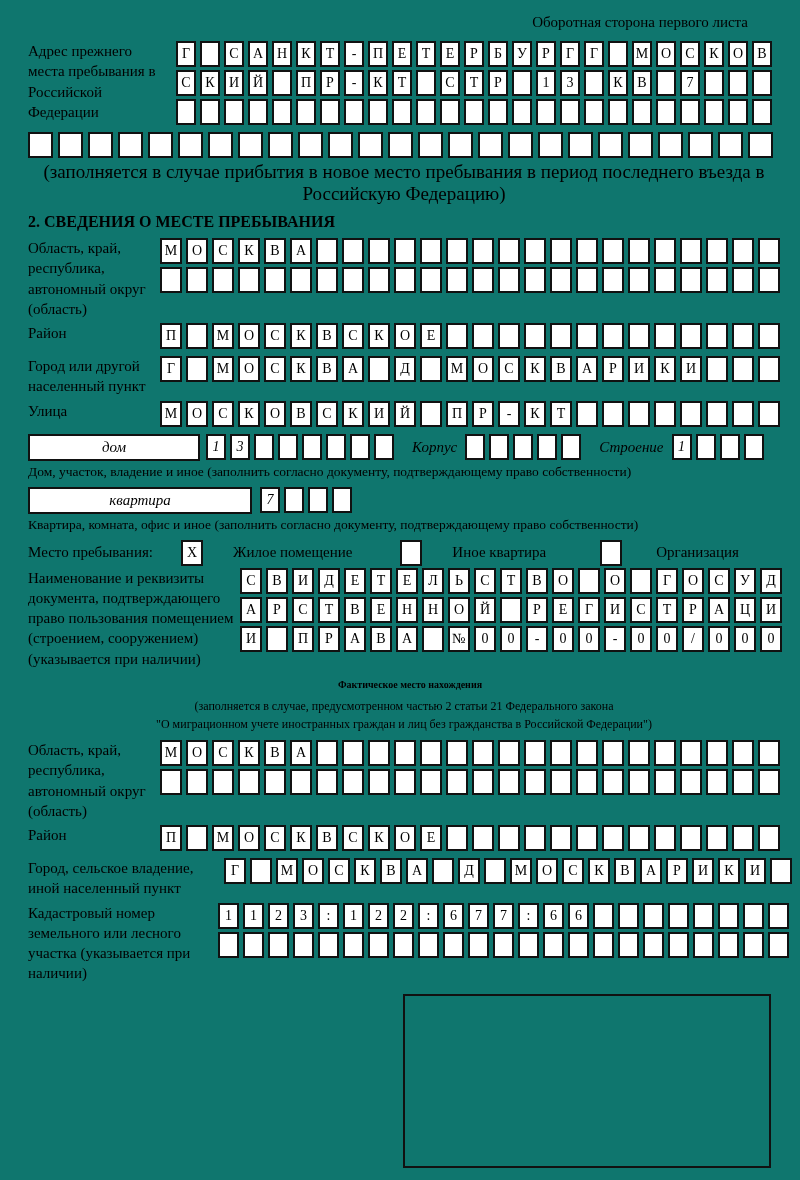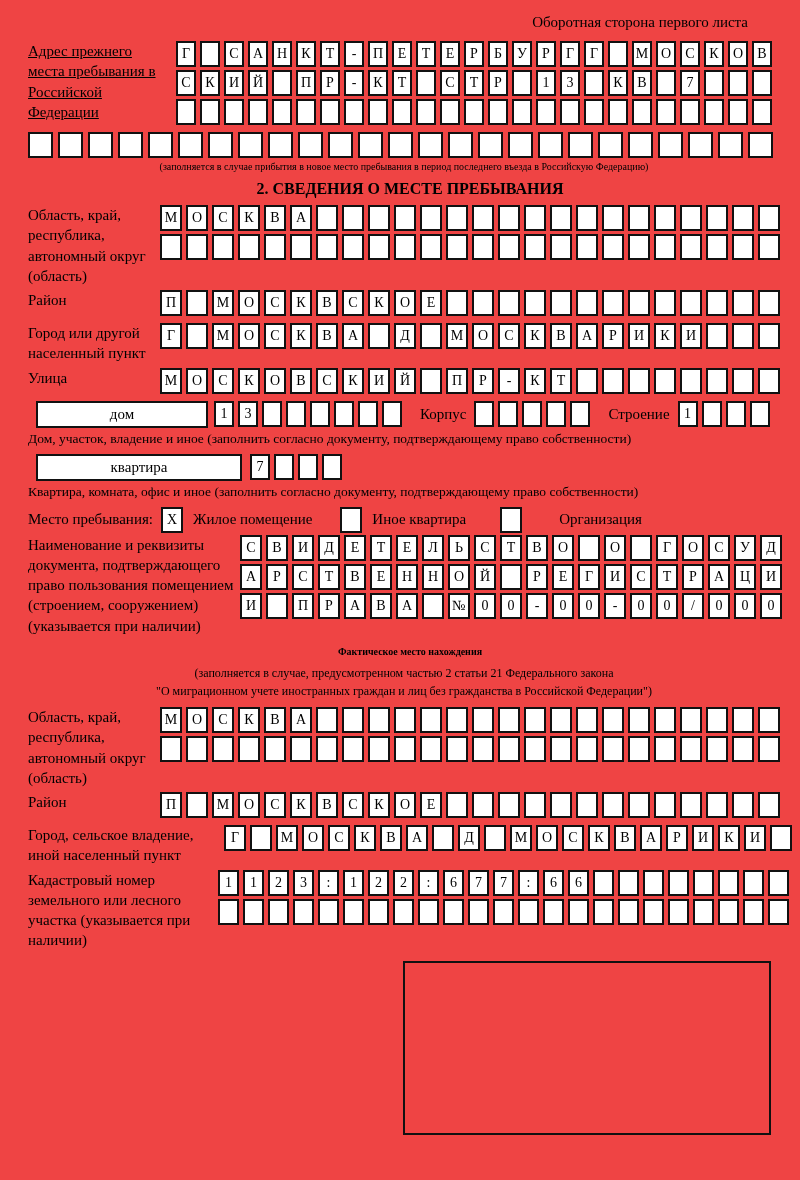--- a/index.html
+++ b/index.html
@@ -1,48 +1,48 @@
 <!DOCTYPE html>
 <html><head>
 <meta charset="utf-8">
 <style>
   * { box-sizing: border-box; }
   html,body { margin:0; padding:0; background:#fff; }
   body { width:800px; color:#000; font-family:"Liberation Serif","DejaVu Serif",serif; }
-  .page { width:800px; height:1180px; padding:14px 8px 6px 28px; overflow:hidden; position:relative; background:#ef4444; }
+  .page { width:800px; height:1180px; padding:14px 8px 6px 28px; overflow:hidden; position:relative; background:#0f766e; }
 
   .header-note { text-align:right; font-size:15px; padding-right:44px; margin-bottom:10px; }
 
   .boxrow { display:flex; margin-bottom:3px; }
   .cell {
     flex:none; width:var(--cw,20px); height:26px;
     border:2px solid #111; margin-right:var(--cg,4px);
     display:flex; align-items:center; justify-content:center;
     font-size:14px; line-height:1; background:#fff;
   }
   .pitch24 { --cw:20px; --cg:4px; }
   .pitch25 { --cw:21px; --cg:4px; }
   .pitch26 { --cw:22px; --cg:4px; }
   .pitch30 { --cw:25px; --cg:5px; }
 
   .field { display:flex; align-items:flex-start; margin-bottom:4px; }
   .flabel { flex:none; font-size:15px; line-height:1.35; padding-right:6px; }
-  .w148 { width:148px;text-decoration:underline; } .w132 { width:132px; } .w212 { width:212px; }
+  .w148 { width:148px; } .w132 { width:132px; } .w212 { width:212px; }
   .w196 { width:196px; } .w190 { width:190px; }
   .rows { flex:1; }
 
-  .section-title { text-align:center; font-weight:bold; font-size:16px; margin:8px 0 7px; }
-  .center-caption { font-size:10px; text-align:center; margin:2px 12px 8px 0; }
+  .section-title { text-align:left; font-weight:bold; font-size:16px; margin:8px 0 7px; }
+  .center-caption { font-size:19px; text-align:center; margin:2px 12px 8px 0; }
   .left-caption { font-size:13.5px; margin:1px 0 7px; }
 
   .labelbox { border:2px solid #111; height:27px; display:flex; align-items:center; justify-content:center; font-size:15px; flex:none; background:#fff; }
-  .inline-row { display:flex; align-items:center; margin:4px 8px 3px; }
+  .inline-row { display:flex; align-items:center; margin:4px 0 3px;font-style:italic; }
   .inline-label { font-size:15px; margin:0 8px 0 14px; white-space:nowrap; }
 
-  .stay-line { display:flex; align-items:center; font-size:15px; margin:6px 0 2px; }
+  .stay-line { display:flex; align-items:center; font-size:15px; margin:6px 0 2px;gap:20px; }
   .stay-line .cell { margin:0 10px 0 8px; }
   .hint { font-size:13px; margin:0 0 8px 150px; }
 
   .subtitle { text-align:center; font-weight:bold; font-size:10px; margin:10px 0 8px; }
   .sub-caption { font-size:12px; text-align:center; margin:0 12px 2px 0; line-height:1.35; }
   .sub-caption.last { margin-bottom:8px; }
 
   .stamp-wrap { width:414px; margin-left:352px; margin-top:10px; }
   .stamp-box { width:368px; height:174px; border:2px solid #111; margin:0 auto 6px; }
 </style>
@@ -348,38 +348,38 @@
     <div class="boxrow pitch24" style="margin:0">
         <span class="cell">1</span>
         <span class="cell"></span>
         <span class="cell"></span>
         <span class="cell"></span>
       </div>
   </div>
   <div class="left-caption">Дом, участок, владение и иное (заполнить согласно документу, подтверждающему право собственности)</div>
 
   <div class="inline-row">
-    <div class="labelbox" style="width:206px">квартира</div>
+    <div class="labelbox" style="width:224px">квартира</div>
     <div class="boxrow pitch24" style="margin:0 0 0 8px">
         <span class="cell">7</span>
         <span class="cell"></span>
         <span class="cell"></span>
         <span class="cell"></span>
       </div>
   </div>
   <div class="left-caption">Квартира, комната, офис и иное (заполнить согласно документу, подтверждающему право собственности)</div>
 
   <div class="stay-line">
     <span>Место пребывания:</span>
     <span class="cell" style="--cw:22px">X</span>
     <span>Жилое помещение</span>
     <span class="cell" style="--cw:22px; margin-left:28px"></span>
     <span>Иное квартира</span>
     <span class="cell" style="--cw:22px; margin-left:34px"></span>
-    <span style="margin-left:27px">Организация</span>
+    <span style="margin-left:4px">Организация</span>
   </div>
 
   <div class="field">
     <div class="flabel w212">Наименование и реквизиты документа, подтверждающего право пользования помещением (строением, сооружением) (указывается при наличии)</div>
     <div class="rows">
       <div class="boxrow pitch26">
           <span class="cell">С</span>
           <span class="cell">В</span>
           <span class="cell">И</span>
           <span class="cell">Д</span>

